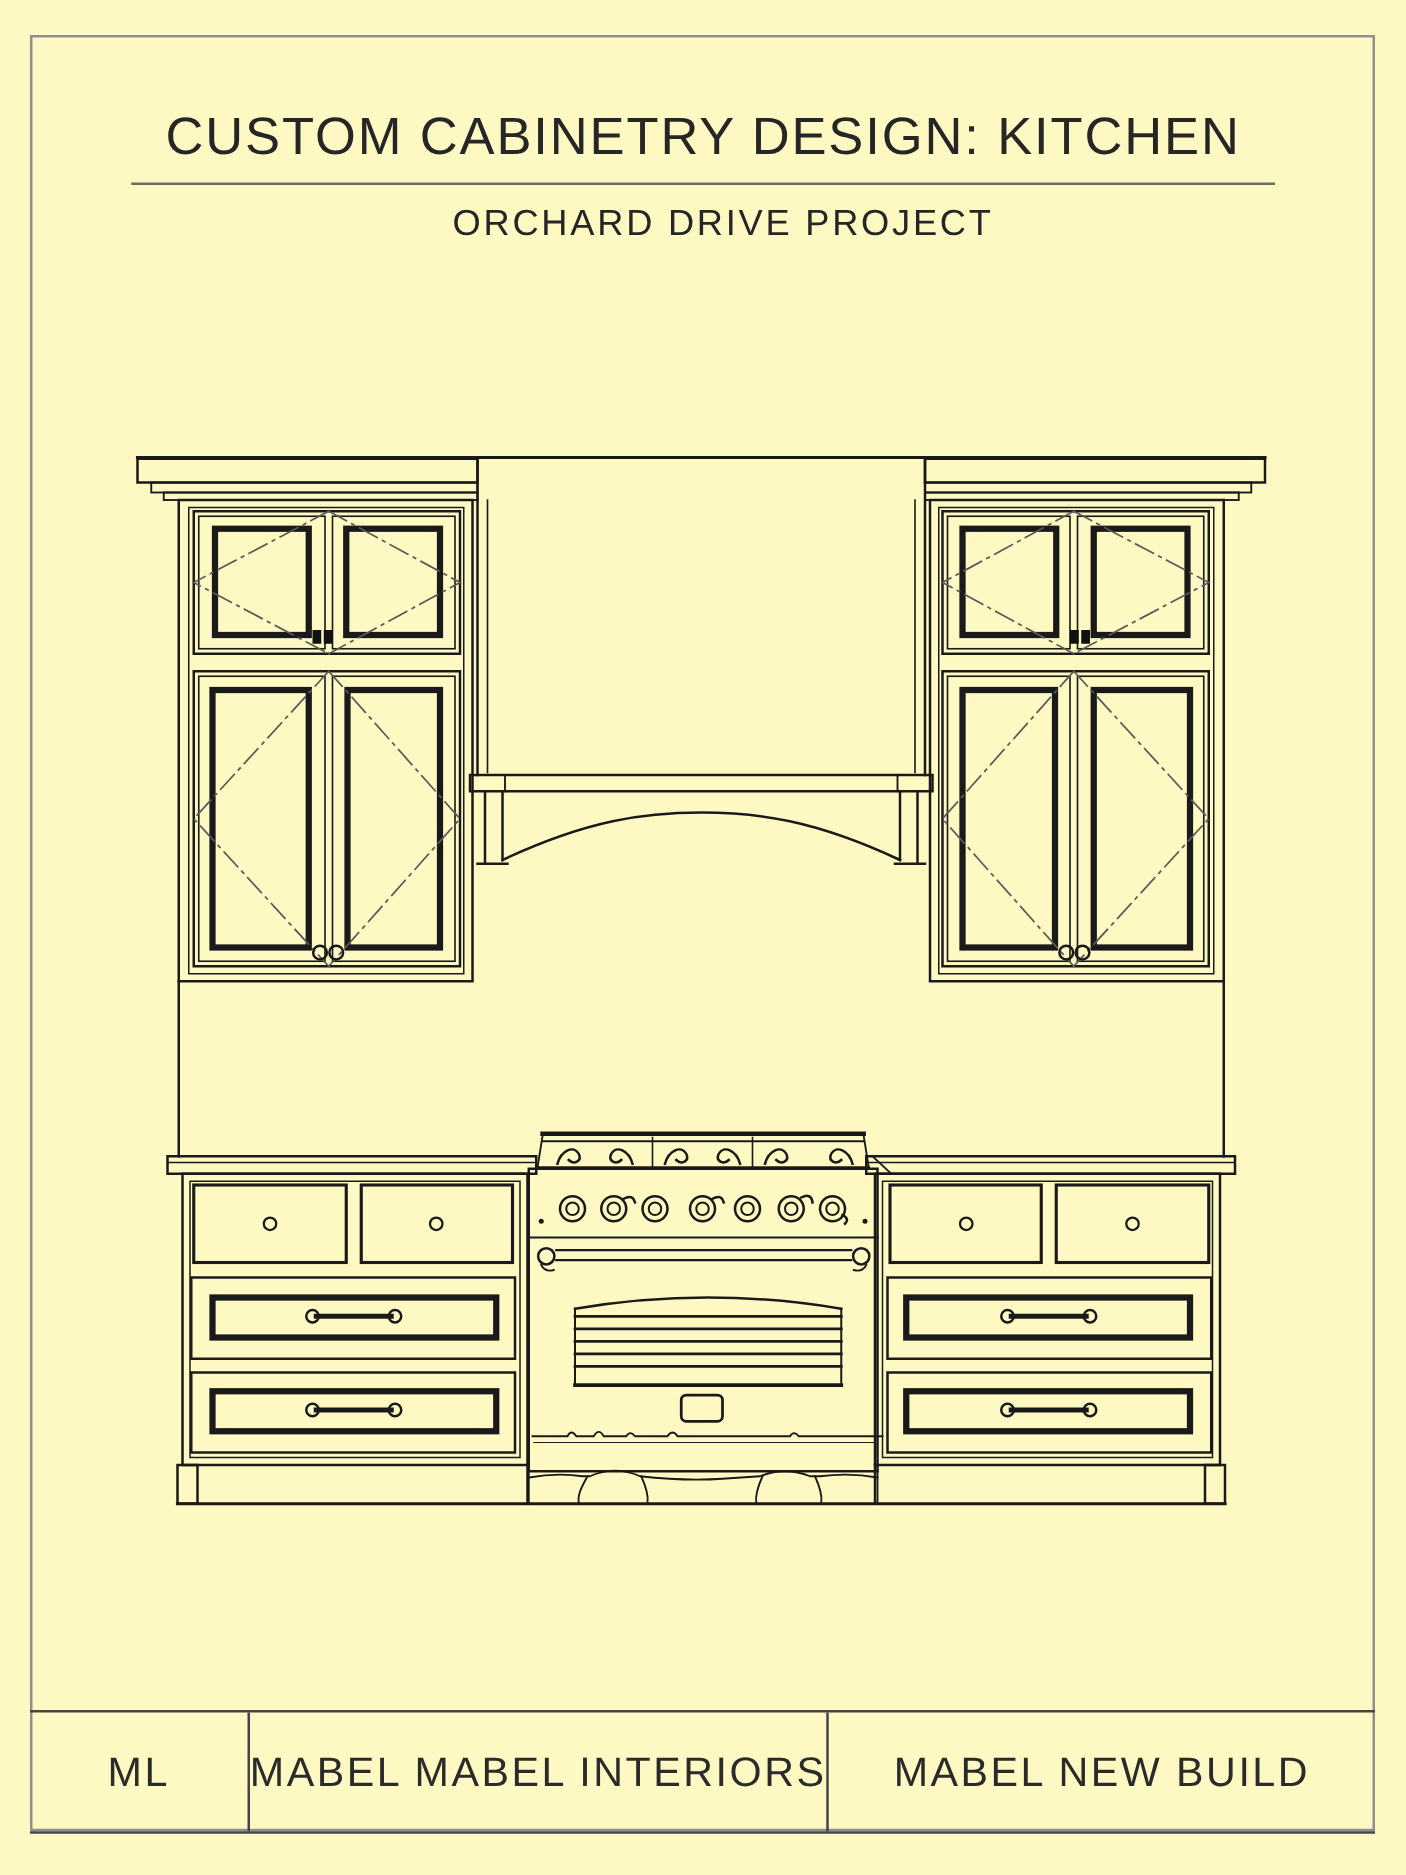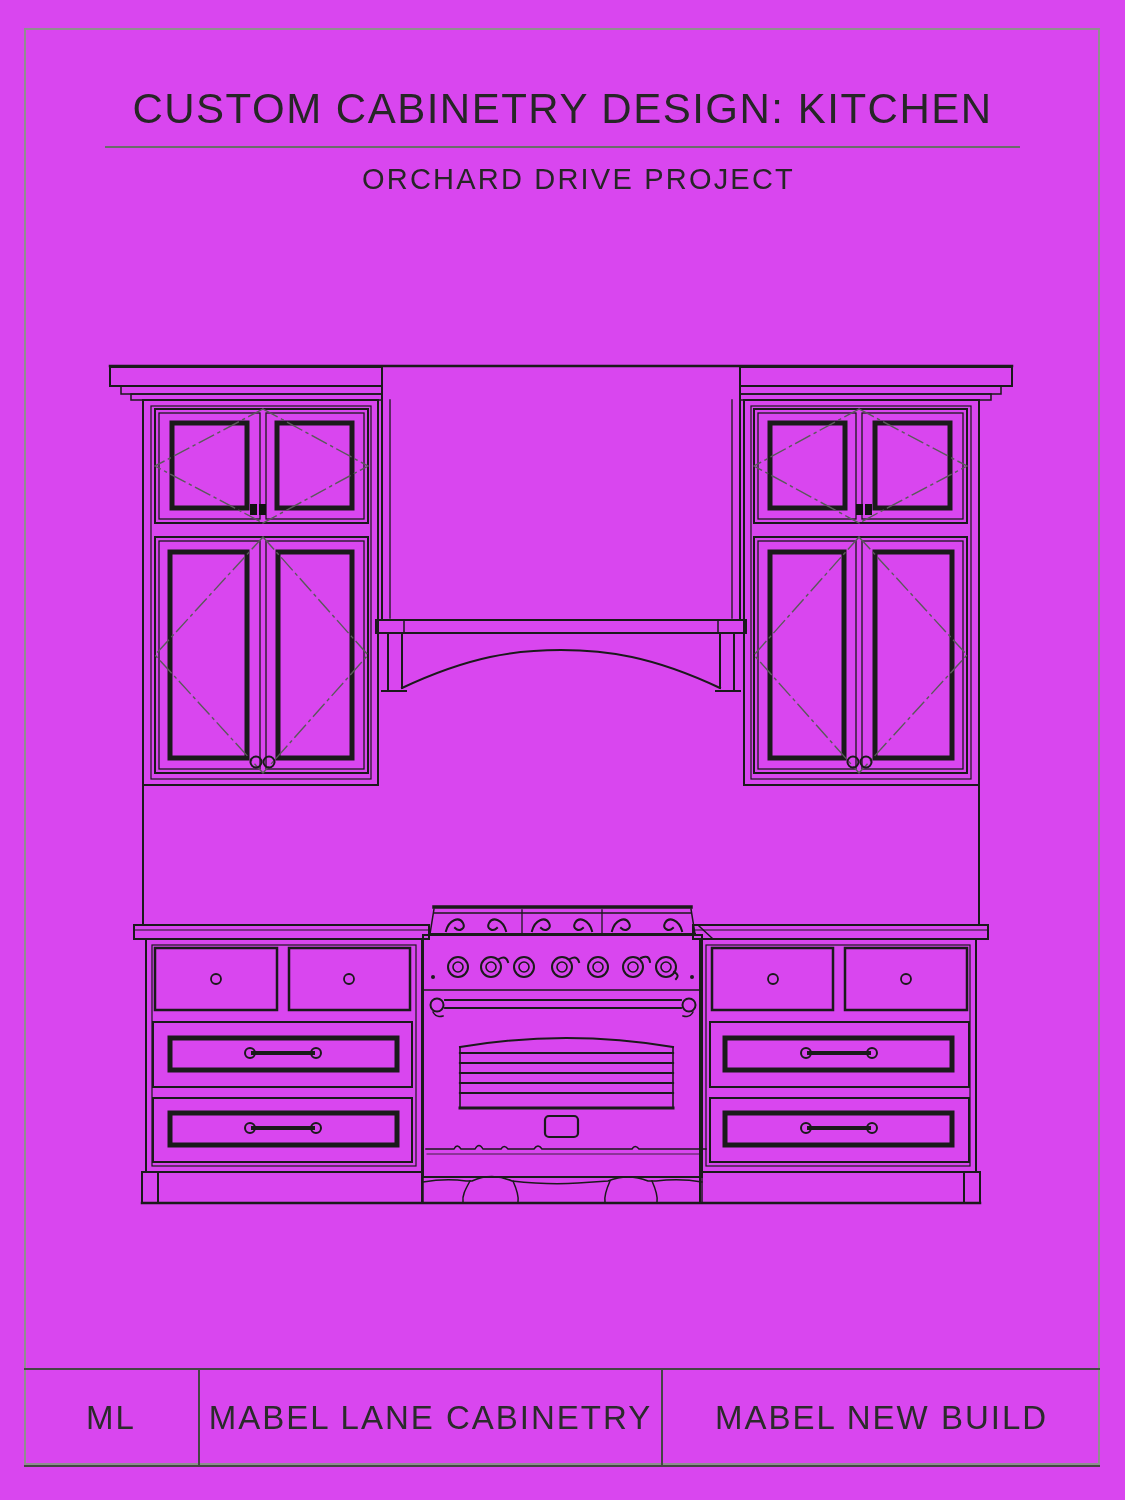--- a/index.html
+++ b/index.html
@@ -1,17 +1,17 @@
 <!DOCTYPE html>
 <html><head>
 <meta charset="utf-8">
 <style>
   html,body{margin:0;padding:0;background:#ffffff;}
   .canvas{
-    position:relative;width:1125px;height:1500px;background:#d946ef;
+    position:relative;width:1125px;height:1500px;background:#fef9c3;
     font-family:"Liberation Sans", sans-serif;color:#2b2b2b;overflow:hidden;
   }
   .page-border{
     position:absolute;left:24px;top:28px;width:1076px;height:1437px;
     border:2px solid #8f8f8f;box-sizing:border-box;
   }
   .page-title{
     position:absolute;top:88px;left:0;width:100%;text-align:center;
     font-size:42px;font-weight:400;letter-spacing:1.5px;color:#262626;
     line-height:42px;white-space:nowrap;
@@ -224,17 +224,17 @@
           <path d="M513,1181 C517,1190 519,1196 518,1202"></path>
           <path d="M610,1181 C606,1190 604,1196 605,1202"></path>
           <path d="M652,1181 C656,1190 658,1196 657,1202"></path>
         </g>
       </g>
     </g>
   </svg>
 
   <div class="footer">
     <div class="cell cell-logo">ML</div>
-    <div class="cell cell-firm">MABEL LANE CABINETRY</div>
+    <div class="cell cell-firm">MABEL MABEL INTERIORS</div>
     <div class="cell cell-project">MABEL NEW BUILD</div>
   </div>
 
 </div>
 
 </body></html>

